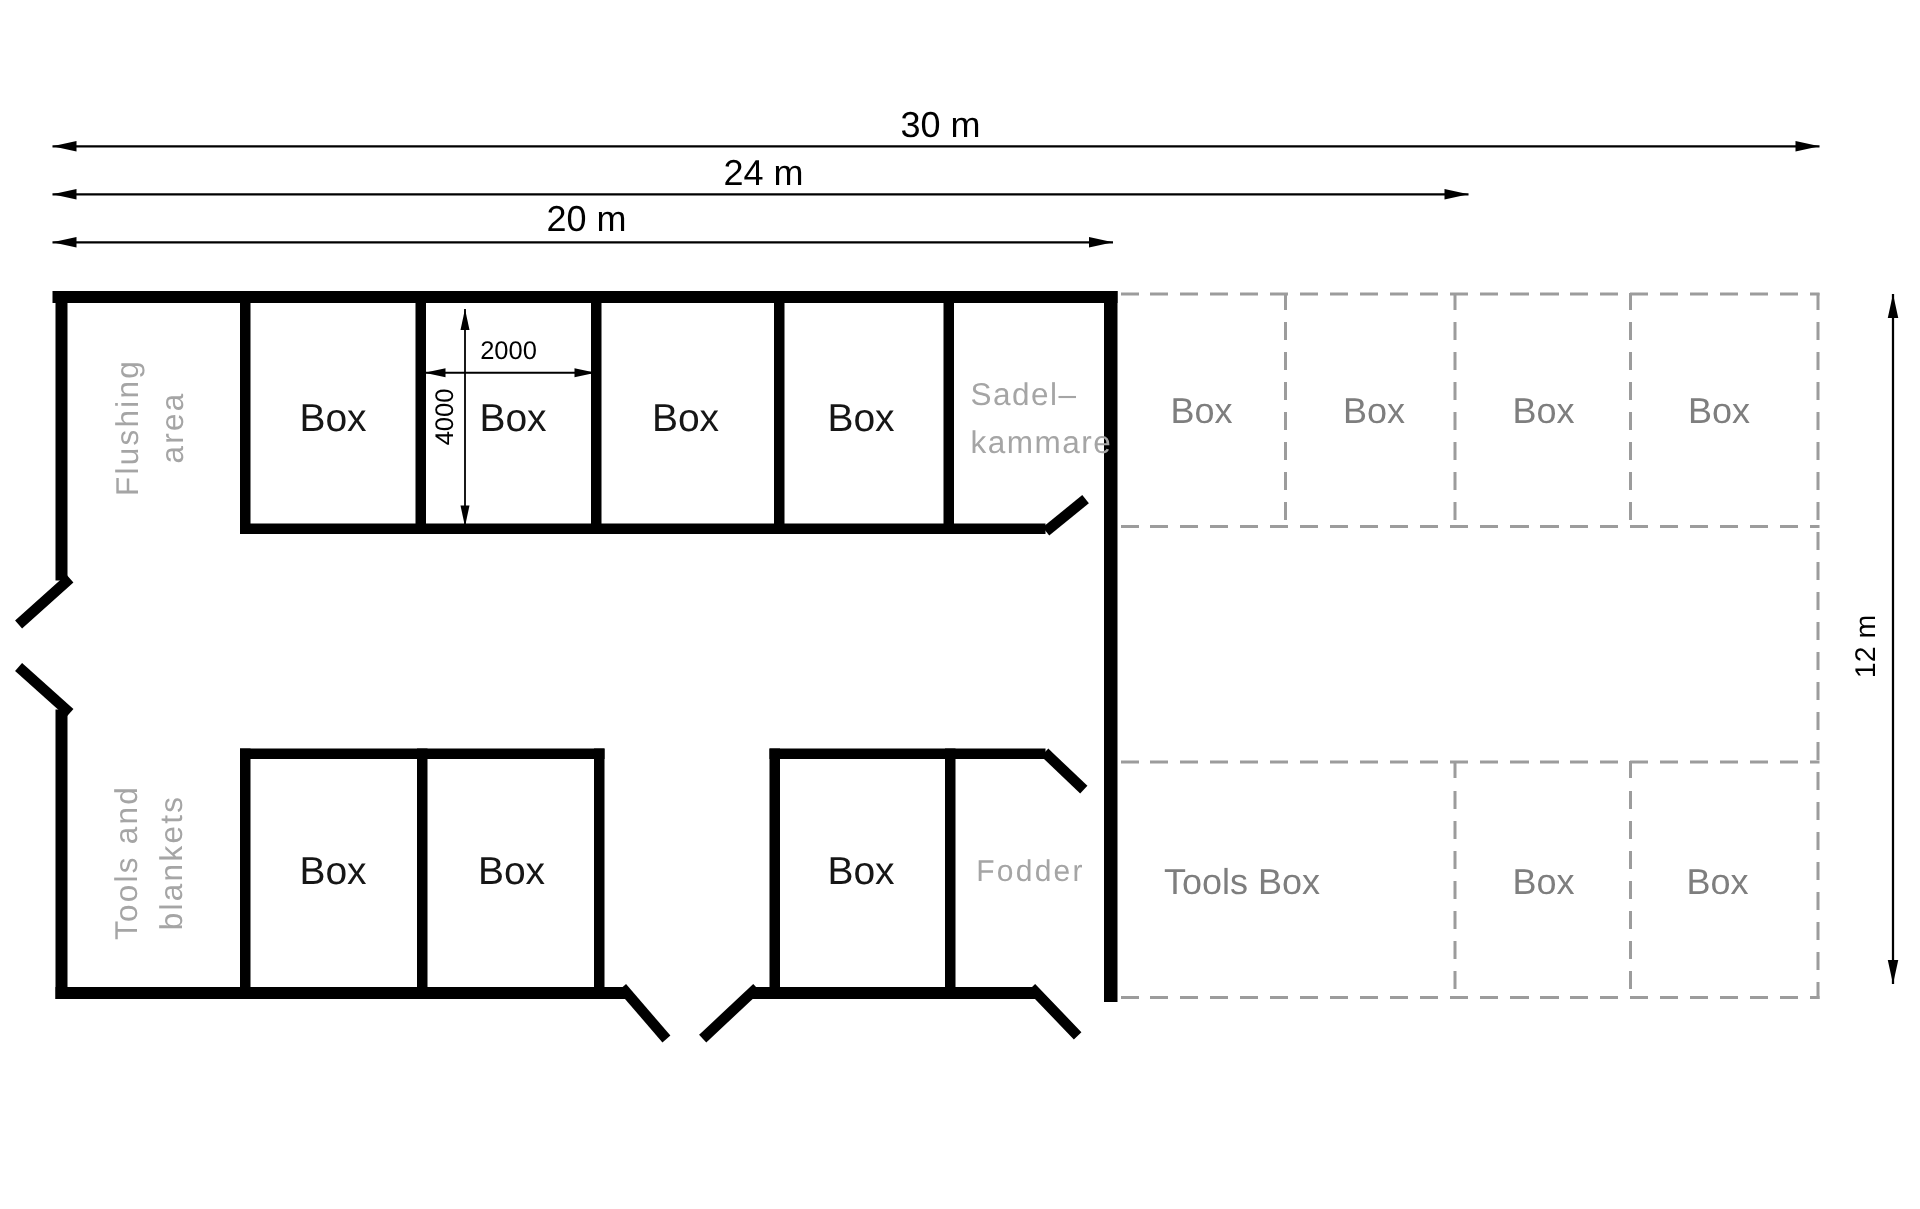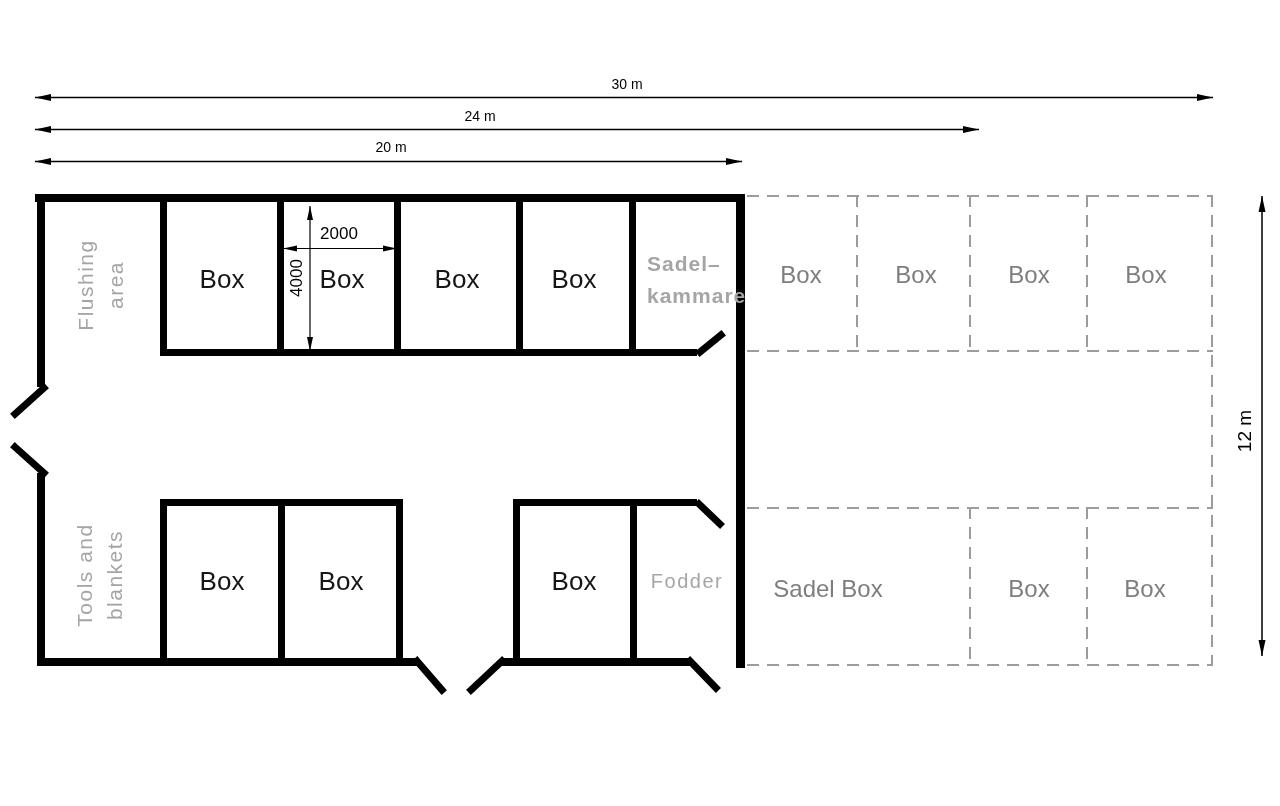--- a/index.html
+++ b/index.html
@@ -8,22 +8,22 @@
     font-family:"Liberation Sans",sans-serif;overflow:hidden;
   }
   .wall{position:absolute;background:#000;}
   .dash-h{position:absolute;height:2px;background:repeating-linear-gradient(90deg,#9c9c9c 0 12px,transparent 12px 20px);}
   .dash-v{position:absolute;width:2px;background:repeating-linear-gradient(180deg,#9c9c9c 0 12px,transparent 12px 20px);}
   .lbl{position:absolute;transform:translate(-50%,-50%);white-space:nowrap;}
   .lbl.rot{transform:translate(-50%,-50%) rotate(-90deg);}
   .dark{color:#161616;font-size:26px;}
   .graybig{color:#7e7e7e;font-size:24px;}
   .cad{color:#a5a5a5;font-size:21px;font-weight:300;letter-spacing:1.5px;line-height:30px;text-align:center;}
-  .cadblock{position:absolute;color:#a5a5a5;font-size:21px;font-weight:700;letter-spacing:1px;line-height:32px;text-align:left;white-space:nowrap;}
-  .dim{color:#000;font-size:14px;}
+  .cadblock{position:absolute;color:#a5a5a5;font-size:21px;font-weight:400;letter-spacing:1px;line-height:32px;text-align:left;white-space:nowrap;}
+  .dim{color:#000;font-size:24px;}
   .dimsmall{color:#000;font-size:17px;}
   svg.overlay{position:absolute;left:0;top:0;pointer-events:none;}
 </style>
 </head>
 <body>
 
 <div class="plan">
 
   <svg class="overlay" width="1280" height="806" viewBox="0 0 1280 806">
 
@@ -87,21 +87,21 @@
   <div class="dash-v" style="left:1211px;top:195px;height:471px;"></div>
   <div class="dash-h" style="left:747px;top:350px;width:466px;"></div>
   <div class="dash-h" style="left:747px;top:507px;width:466px;"></div>
   <div class="dash-v" style="left:856px;top:195px;height:157px;"></div>
   <div class="dash-v" style="left:969px;top:195px;height:157px;"></div>
   <div class="dash-v" style="left:1086px;top:195px;height:157px;"></div>
   <div class="dash-v" style="left:969px;top:507px;height:159px;"></div>
   <div class="dash-v" style="left:1086px;top:507px;height:159px;"></div>
 
   <div class="lbl dim" style="left:627px;top:84px;">30 m</div>
-  <div class="lbl dim" style="left:480px;top:116px;text-align:right;">24 m</div>
+  <div class="lbl dim" style="left:509px;top:116px;text-align:right;">24 m</div>
   <div class="lbl dim" style="left:391px;top:147px;">20 m</div>
   <div class="lbl dim rot" style="left:1245px;top:431px;font-size:19px;">12 m</div>
   <div class="lbl dimsmall" style="left:339px;top:234px;">2000</div>
   <div class="lbl dimsmall rot" style="left:297px;top:278px;">4000</div>
 
   <div class="lbl cad rot" style="left:101px;top:285px;">
     <div>Flushing</div>
     <div>area</div>
   </div>
   <div class="lbl cad rot" style="left:100px;top:575px;">
@@ -120,17 +120,17 @@
   <div class="lbl dark" style="left:574px;top:279px;">Box</div>
 
   <div class="lbl dark" style="left:222px;top:581px;">Box</div>
   <div class="lbl dark" style="left:341px;top:581px;">Box</div>
   <div class="lbl dark" style="left:574px;top:581px;">Box</div>
 
   <div class="lbl graybig" style="left:801px;top:275px;">Box</div>
   <div class="lbl graybig" style="left:916px;top:275px;">Box</div>
   <div class="lbl graybig" style="left:1029px;top:275px;">Box</div>
   <div class="lbl graybig" style="left:1146px;top:275px;">Box</div>
-  <div class="lbl graybig" style="left:828px;top:589px;">Sadel Box</div>
+  <div class="lbl graybig" style="left:828px;top:589px;">Tools Box</div>
   <div class="lbl graybig" style="left:1029px;top:589px;">Box</div>
   <div class="lbl graybig" style="left:1145px;top:589px;">Box</div>
 
 </div>
 
 </body></html>

